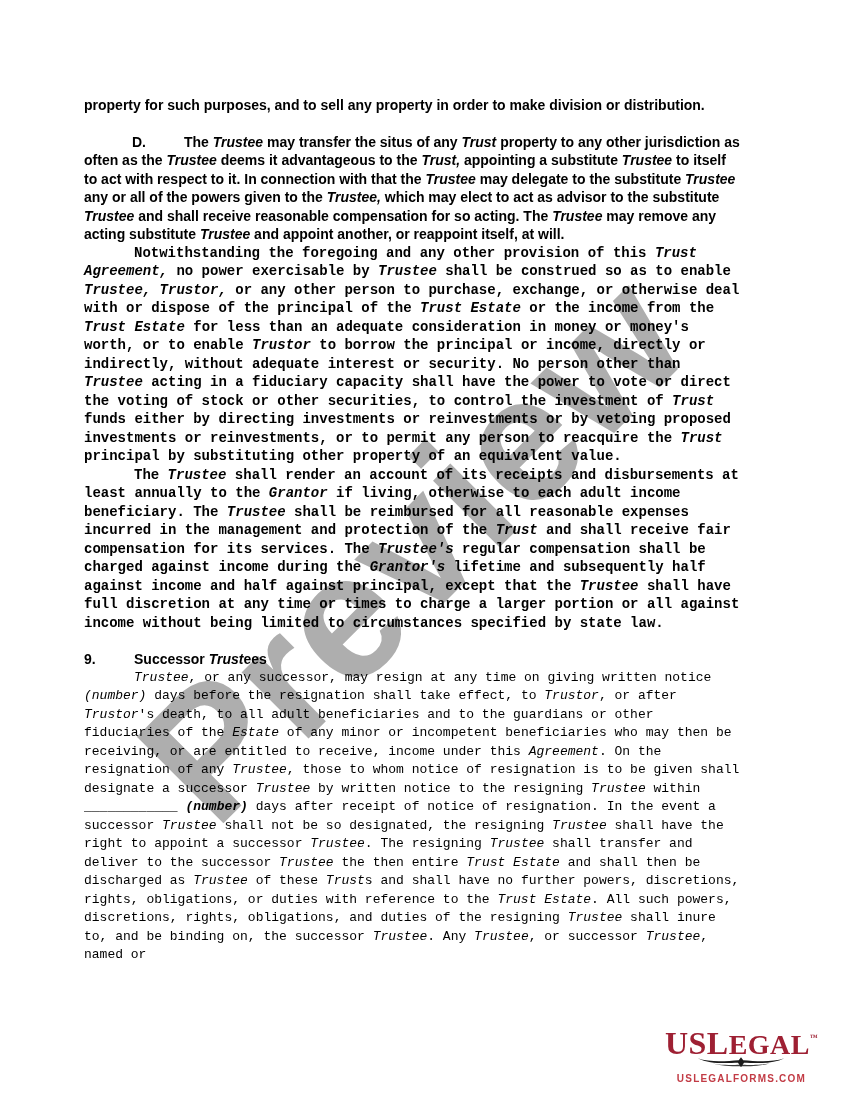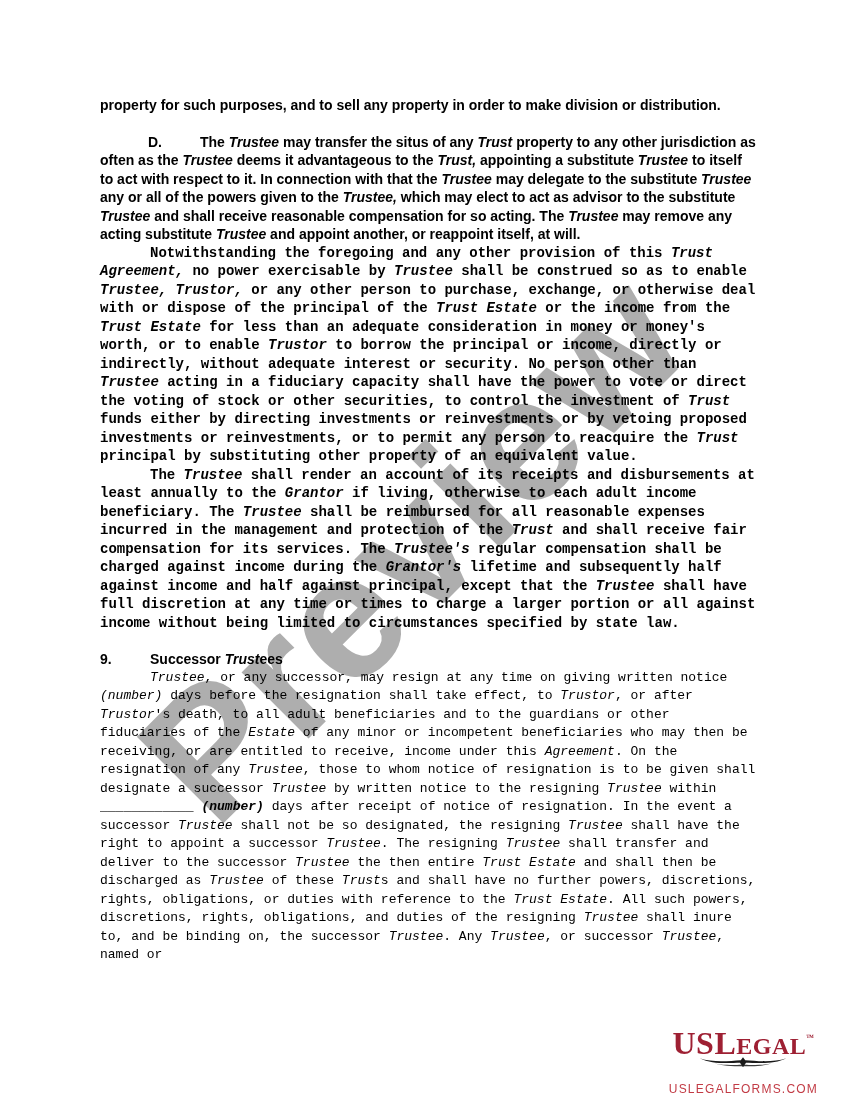--- a/index.html
+++ b/index.html
@@ -11,46 +11,46 @@
   
   .watermark{
     position:absolute;left:412px;top:548px;z-index:0;
     transform:translate(-50%,-50%) rotate(-45deg);
     font-size:178px;font-weight:bold;letter-spacing:1px;
     color:#aeaeae;white-space:nowrap;user-select:none;
     font-family:"Liberation Sans",sans-serif;
   }
   
   .doc{
-    position:absolute;left:100px;top:96px;width:656px;z-index:1;
+    position:absolute;left:84px;top:96px;width:656px;z-index:1;
   }
   .doc p{
     margin:0;font-size:14px;line-height:18.5px;font-weight:bold;
     text-align:left;
   }
   .doc p.r{font-weight:normal;font-size:13px;}
   .sp{margin-top:18px !important;}
   .ind{text-indent:50px;font-family:Liberation Mono, monospace;}
   .ltr{display:inline-block;margin-left:48px;width:52px;}
   .num{display:inline-block;width:50px;}
   .i{font-style:italic;}
   .bb{font-weight:bold;}
   
   .logo{
     position:absolute;right:32px;top:1027px;z-index:1;text-align:center;
     font-family:"Liberation Serif",serif;line-height:1;
   }
   .brand{color:#9e2033;font-weight:bold;white-space:nowrap;}
   .brand .big{font-size:32px;letter-spacing:.5px;}
-  .brand .small{font-size:24px;letter-spacing:.5px;text-align:center;}
+  .brand .small{font-size:28px;letter-spacing:.5px;text-align:center;}
   .brand .tm{font-size:8px;vertical-align:14px;letter-spacing:0;}
   .eagle{display:block;margin:-3px auto 0 auto;width:96px;height:12px;}
   .site{
     font-family:"Liberation Sans",sans-serif;color:#c23b45;
-    font-size:12px;font-weight:normal;letter-spacing:1.2px;margin-top:15px;
+    font-size:10px;font-weight:bold;letter-spacing:1.2px;margin-top:6px;
     white-space:nowrap;
   }
 </style>
 </head>
 <body>
 
 <div class="page">
 
   <div class="watermark">Preview</div>
 

